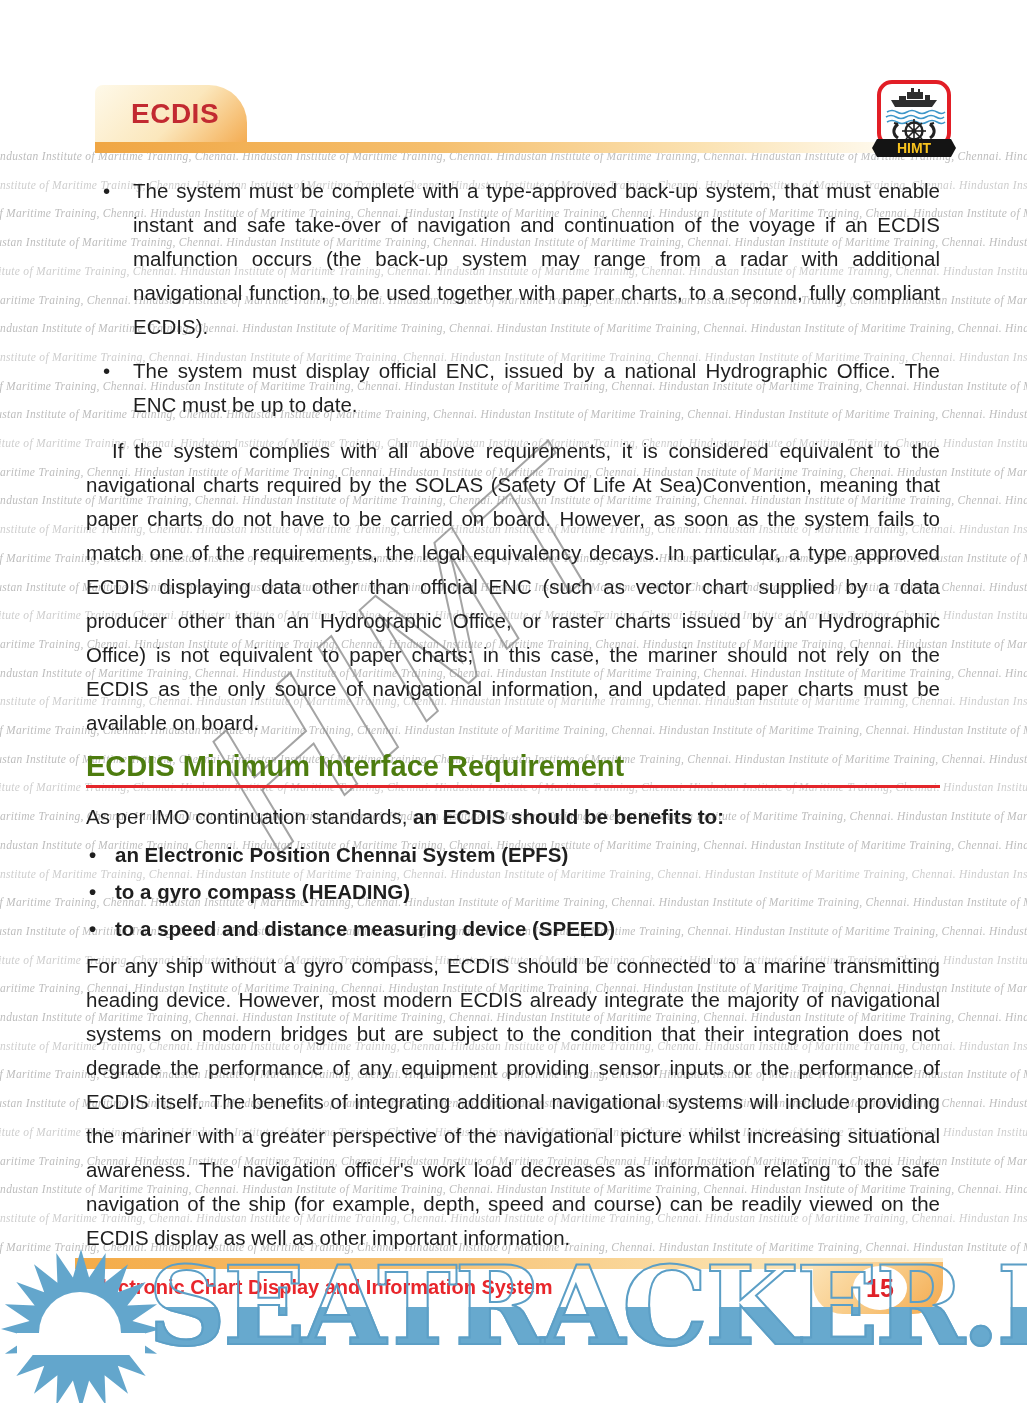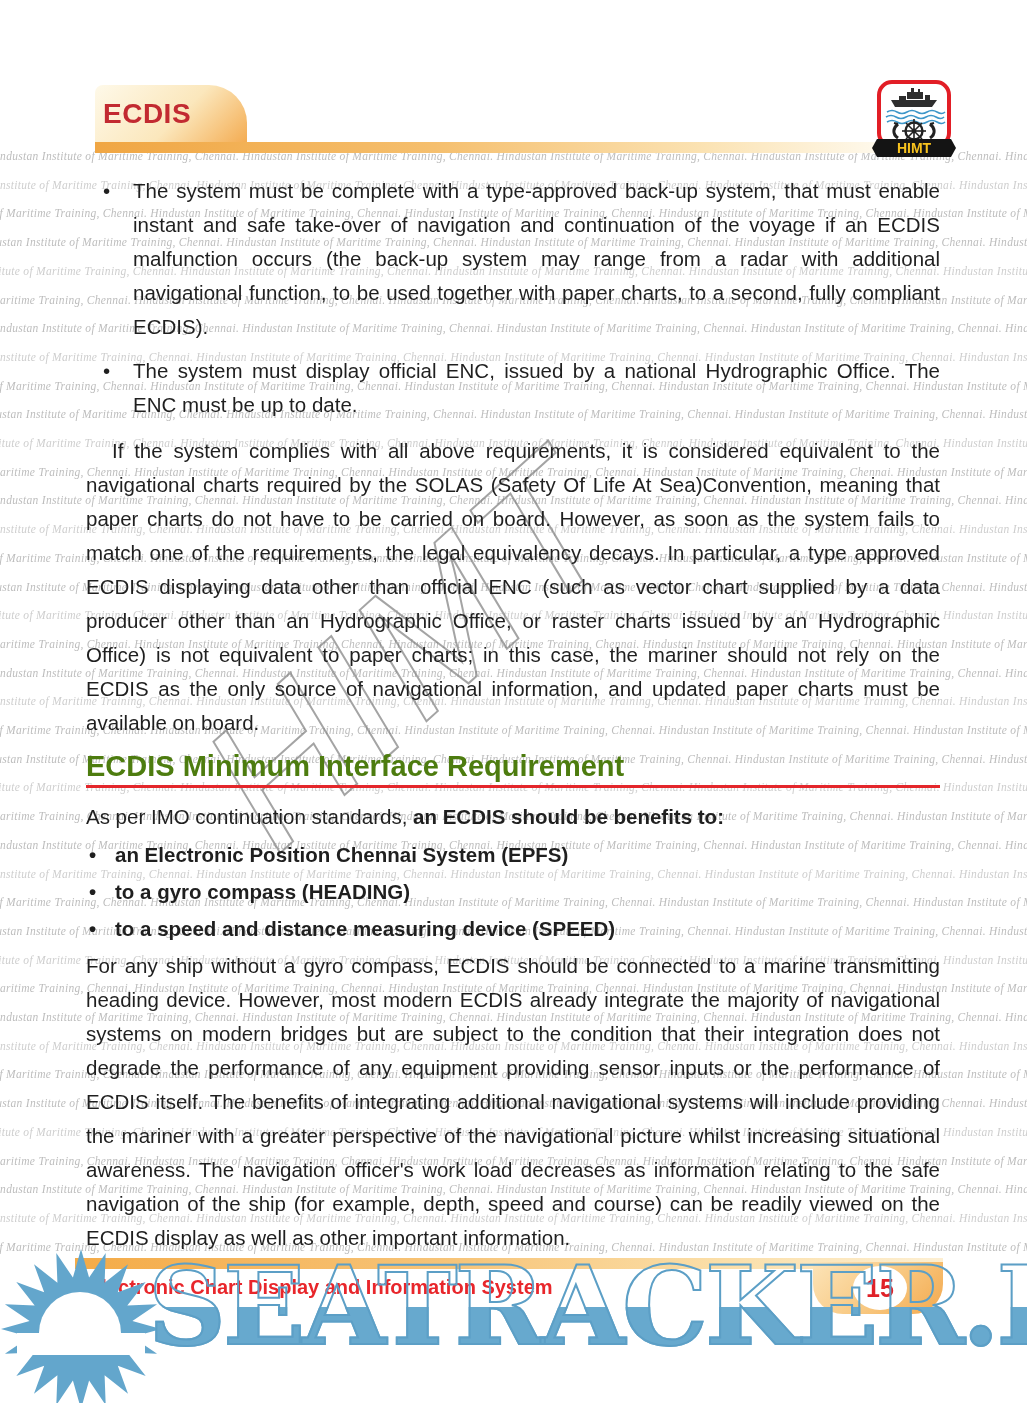--- a/index.html
+++ b/index.html
@@ -21,21 +21,21 @@
      color:rgba(130,130,130,0.28);
      -webkit-text-fill-color:transparent;
      -webkit-text-stroke:2px rgba(125,125,125,0.7);
      pointer-events:none;}
 
   
   .ecdis-tab{position:absolute;left:95px;top:85px;width:152px;height:57px;z-index:3;
      border-radius:8px 38px 0 0;
      background:linear-gradient(135deg,#FEF9E9 0%,#FBE7BC 55%,#F4AC52 100%);
      display:flex;align-items:center;}
-  .ecdis-tab span{margin-left:8px;font-size:28px;font-weight:700;color:#C22A31;letter-spacing:.5px;}
+  .ecdis-tab span{margin-left:36px;font-size:28px;font-weight:700;color:#C22A31;letter-spacing:.5px;}
   .header-bar{position:absolute;left:95px;top:142px;width:850px;height:11px;z-index:3;
      background:linear-gradient(to right,#F0A643 0%,#F5BF6E 40%,#FBE3B4 72%,#FFFDF6 96%);}
   .himt-logo{position:absolute;left:871px;top:79px;width:86px;height:84px;z-index:3;}
 
   
   main{position:absolute;left:86px;top:174px;width:854px;z-index:4;
        font-size:20.5px;line-height:34px;color:#1f1f1f;}
   ul.blist{list-style:none;margin:0;padding:0;}
   ul.blist li{display:flex;}
   ul.blist li + li{margin-top:10px;}

